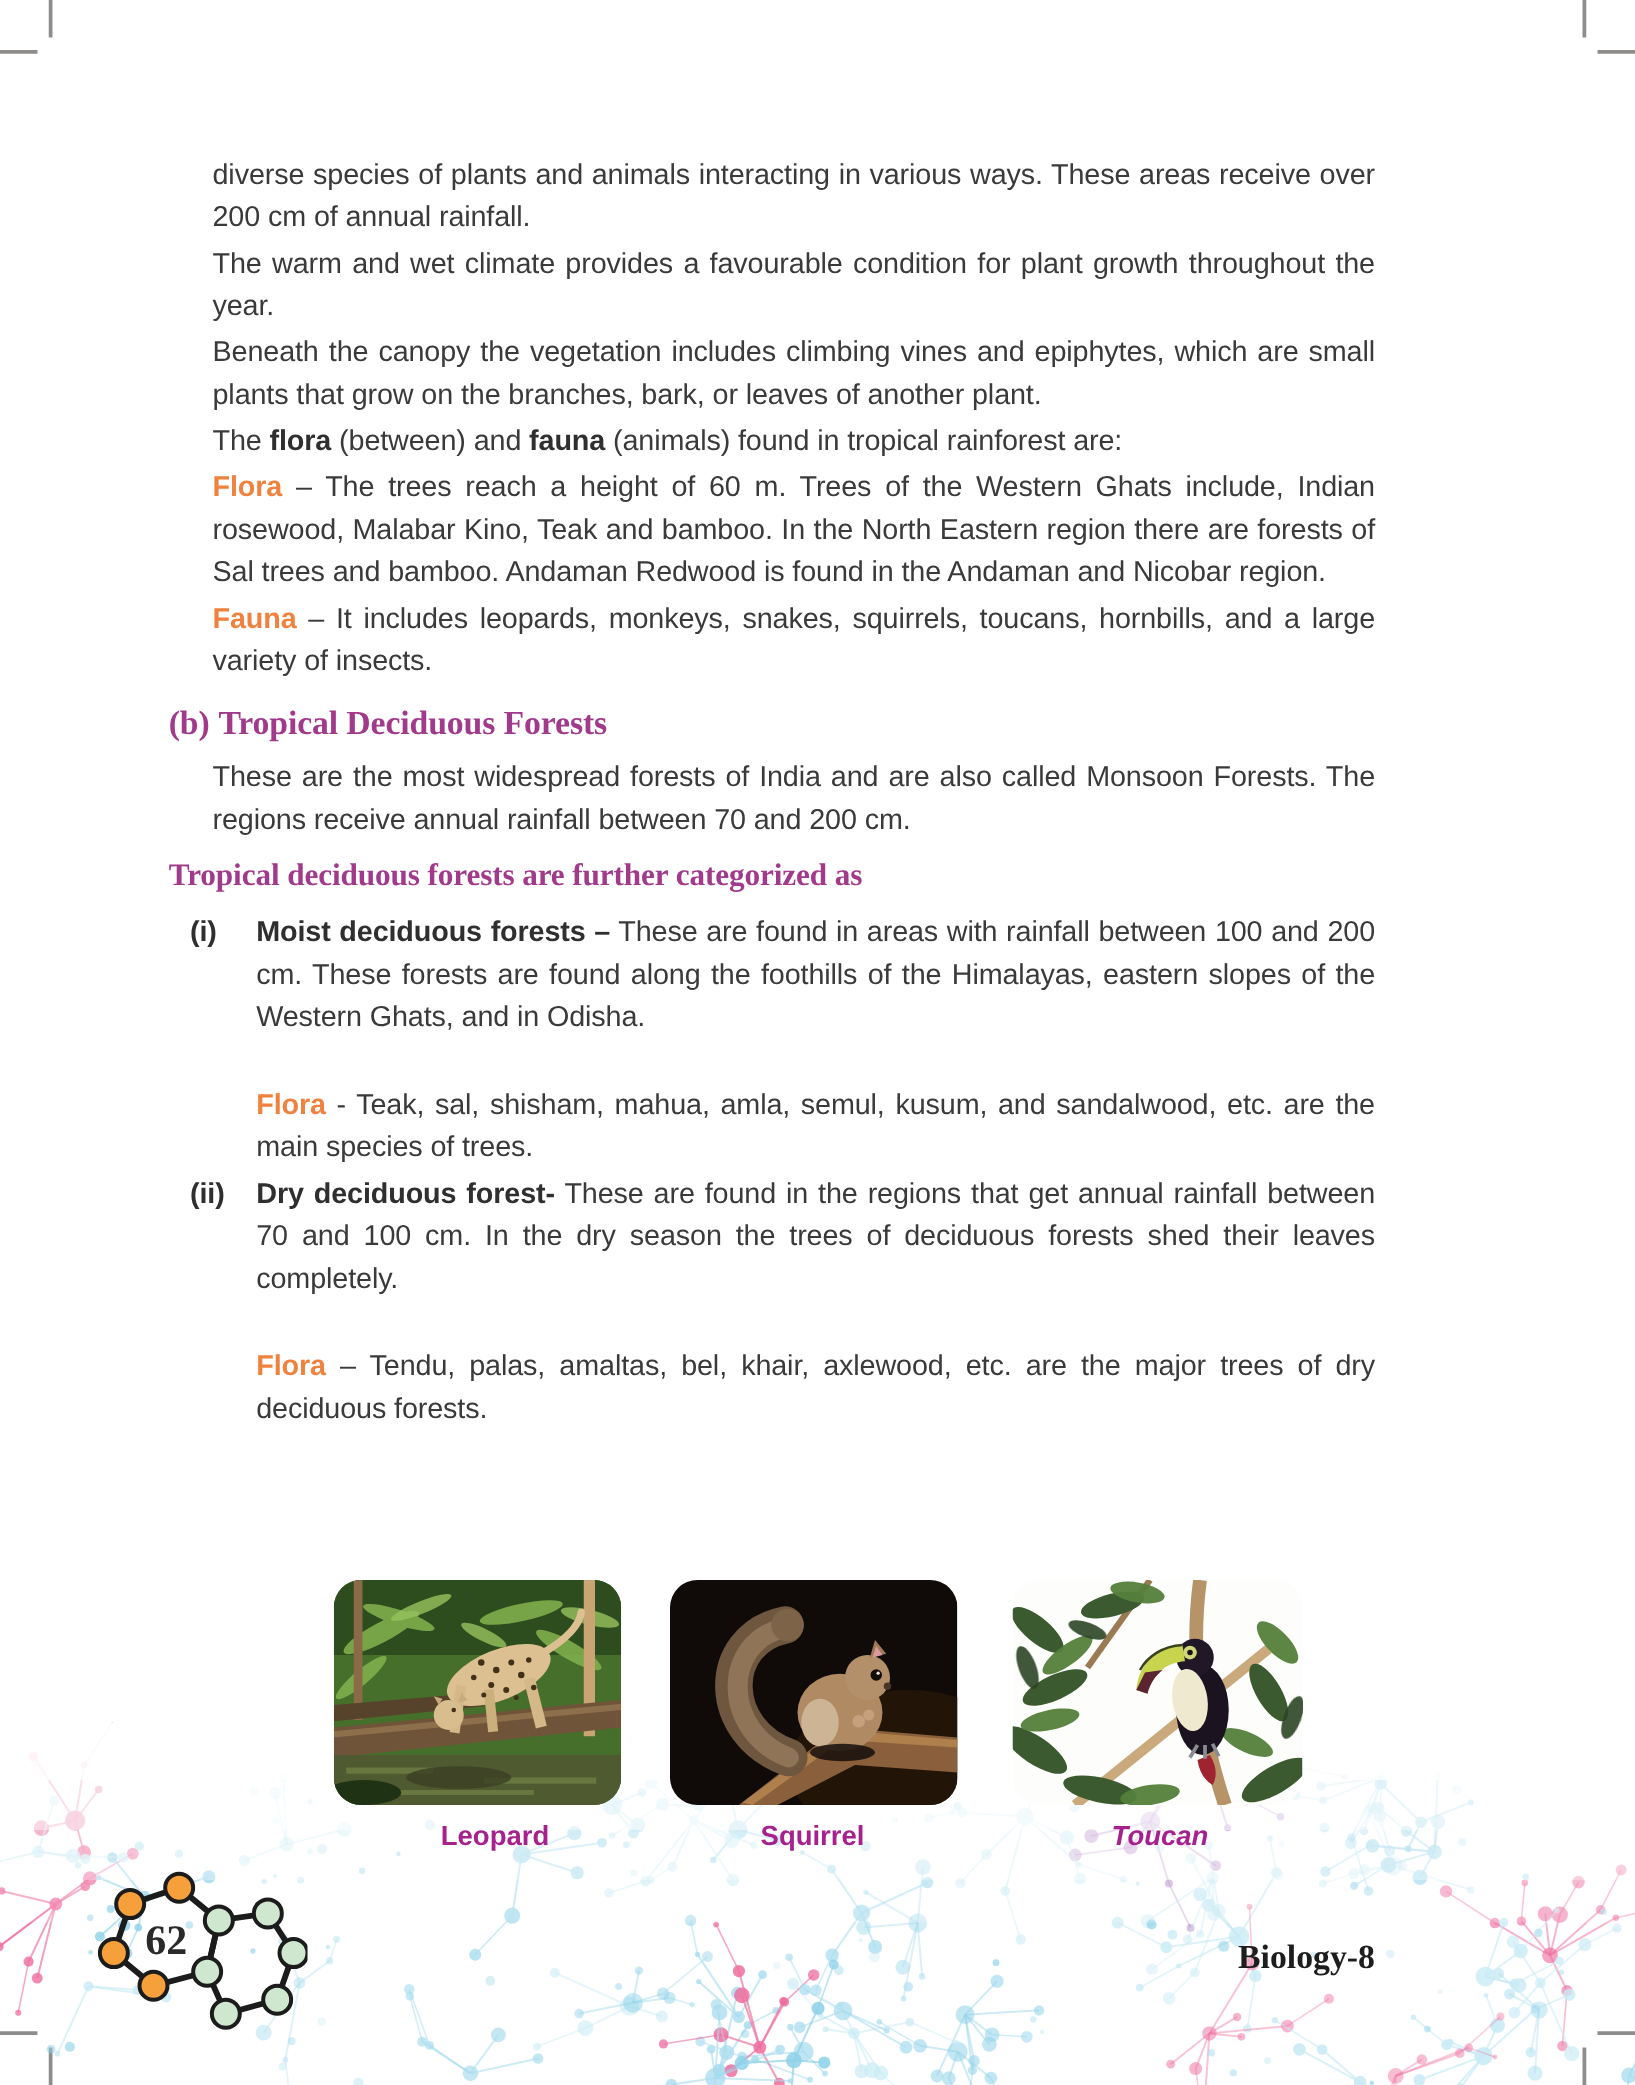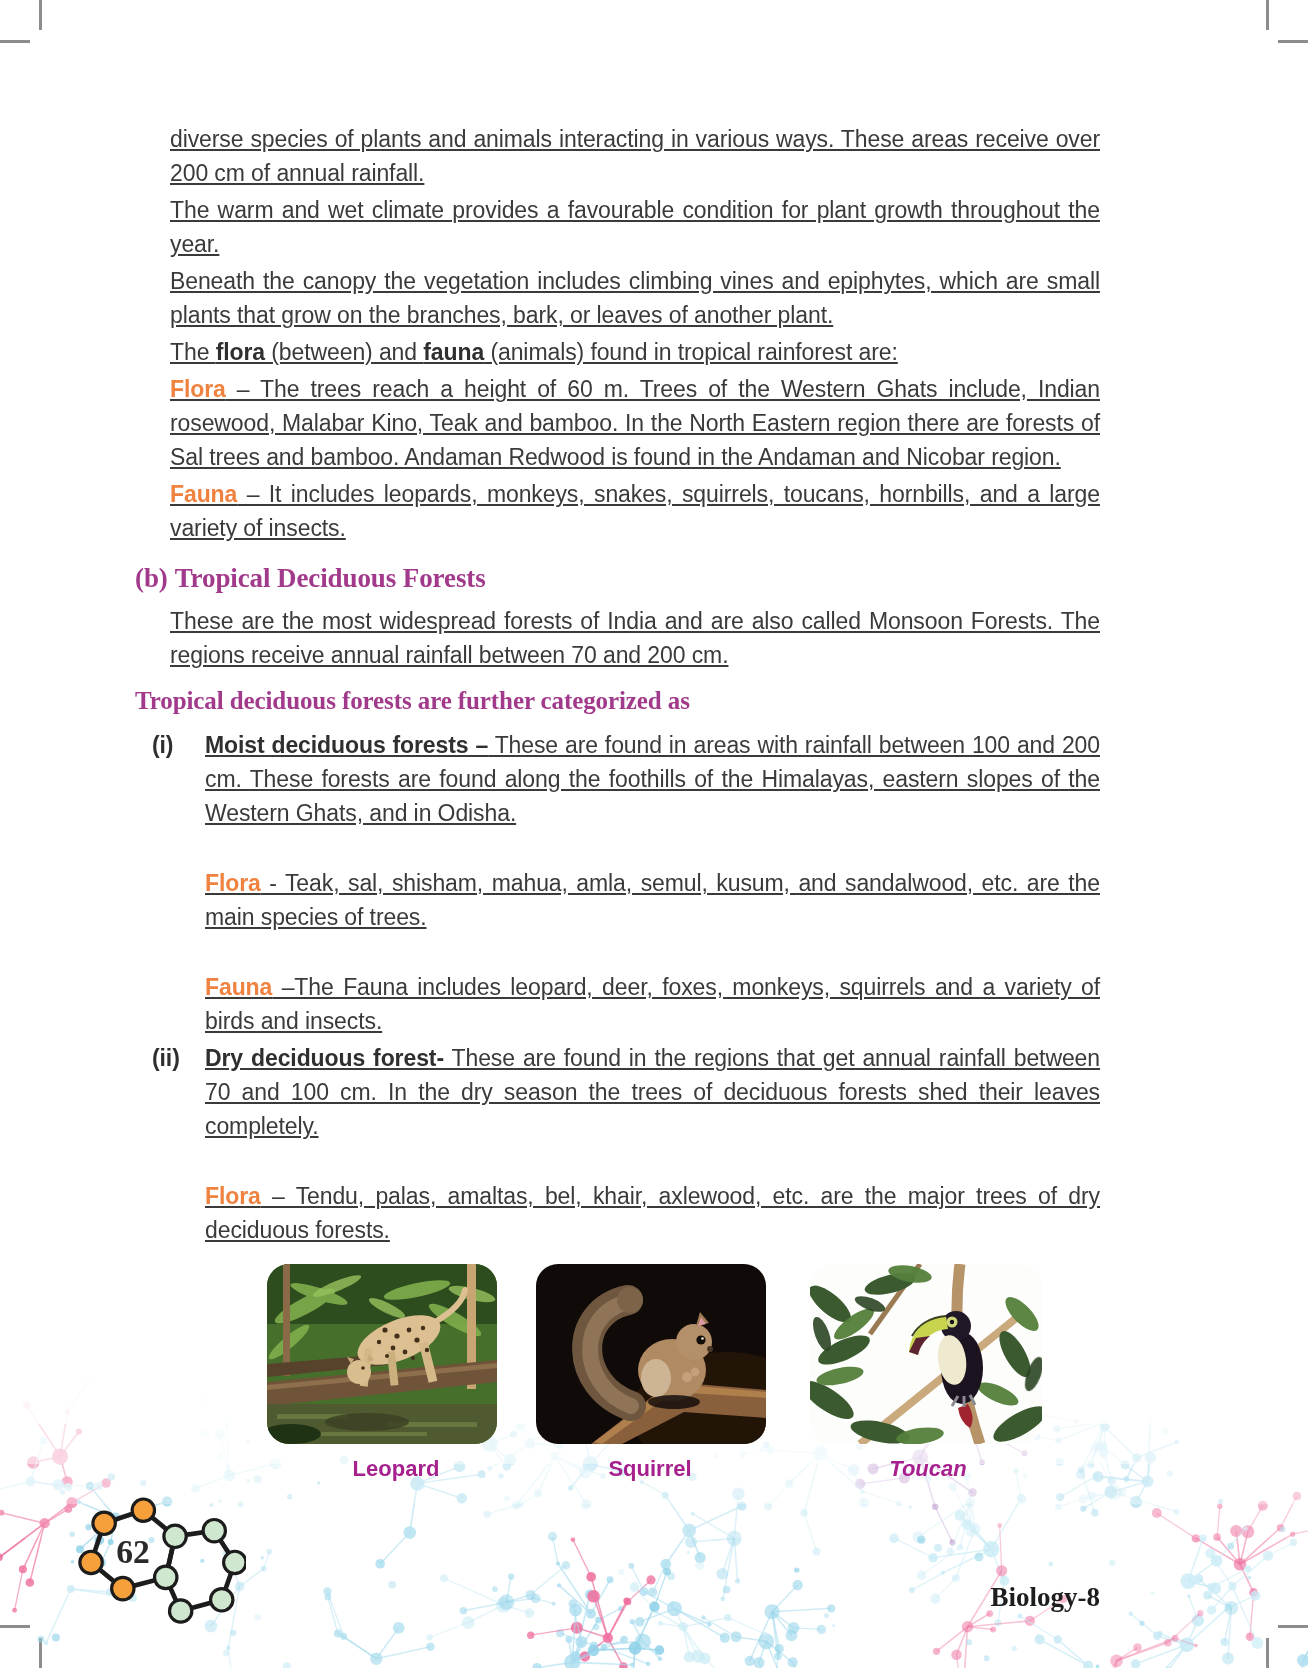--- a/index.html
+++ b/index.html
@@ -4,40 +4,40 @@
 <style>
   html,body{margin:0;padding:0;background:#ffffff;}
   .page{position:relative;width:1308px;height:1668px;background:#ffffff;overflow:hidden;
         font-family:"Liberation Sans",sans-serif;color:#3a3a3a;}
   
   .mark{position:absolute;background:#8f8d8c;}
   .mark.v{width:3px;height:30px;}
   .mark.h{width:30px;height:3px;}
   
   .content{position:absolute;left:135px;top:122px;width:965px;font-size:23px;line-height:34px;letter-spacing:-0.1px;}
-  p{margin:0 0 3px 35px;text-align:justify;text-decoration:underline;}
+  p{margin:0 0 3px 35px;text-align:justify;}
   b{color:#2f2f2f;}
   .accent{color:#f0823f;font-weight:bold;}
   .serif-h{font-family:Liberation Serif, serif;font-weight:bold;color:#a23a8c;}
   .h-b{margin:15px 0 8px 0;font-size:27px;line-height:36px;}
   .h-b .bnum{margin-right:7px;}
   .h-sub{margin:12px 0 10px 0;font-size:25px;line-height:34px;}
   .li{position:relative;margin:0 0 3px 70px;}
   .li .num{position:absolute;left:-53px;top:0;width:48px;font-weight:bold;color:#2f2f2f;}
   .li p{margin-left:0;}
   .subpara{margin-left:70px;margin-top:36px;}
   
   .figcard{position:absolute;top:1264px;width:230px;height:180px;border-radius:22px;overflow:hidden;}
   .figcard svg{display:block;}
   .figcaption{position:absolute;top:1456px;transform:translateX(-50%);font-size:22px;font-weight:bold;color:#a6208e;white-space:nowrap;}
   
   .net{position:absolute;left:0;top:1378px;width:1308px;height:290px;}
   .badge{position:absolute;left:78px;top:1492px;width:168px;height:154px;}
   .bookname{position:absolute;top:1550px;right:208px;font-family:"Liberation Serif",serif;
-            font-weight:bold;font-size:27px;color:#1d1d1d;margin-top:32px;}
+            font-weight:bold;font-size:27px;color:#1d1d1d;}
 </style>
 </head>
 <body>
 
 <div class="page">
 
   <div class="mark v" style="left:39px;top:0;"></div>
   <div class="mark h" style="left:0;top:40px;"></div>
   <div class="mark v" style="left:1266px;top:0;"></div>
   <div class="mark h" style="right:0;top:40px;"></div>
@@ -802,21 +802,20 @@
 
     <p>These are the most widespread forests of India and are also called Monsoon Forests. The regions receive annual rainfall between 70 and 200 cm.</p>
 
     <div class="serif-h h-sub">Tropical deciduous forests are further categorized as</div>
 
     <div class="li">
       <span class="num">(i)</span>
       <p><b>Moist deciduous forests –</b><span> These  are found in areas with rainfall between 100 and 200 cm. These forests are  found along the foothills of the Himalayas, eastern slopes of the Western Ghats, and in Odisha.</span></p>
     </div>
     <p class="subpara"><span class="accent">Flora</span><span> - Teak, sal, shisham, mahua, amla, semul, kusum, and sandalwood, etc. are the main species of trees.</span></p>
-    <p class="subpara"><span class="accent">Fauna</span><span> –The Fauna includes leopard, deer, foxes, monkeys,  squirrels and a variety of birds and insects.</span></p>
 
     <div class="li">
       <span class="num">(ii)</span>
       <p><b>Dry deciduous forest-</b><span> These  are found in the regions that get annual rainfall between 70 and 100 cm. In  the dry season  the trees of deciduous forests shed their leaves completely.</span></p>
     </div>
     <p class="subpara"><span class="accent">Flora</span><span> – Tendu, palas, amaltas, bel, khair, axlewood, etc. are the major trees of dry deciduous forests.</span></p>
   </div>
 
   <div class="figcard" style="left:267px;">
     <svg width="230" height="180" viewBox="0 0 230 180">

